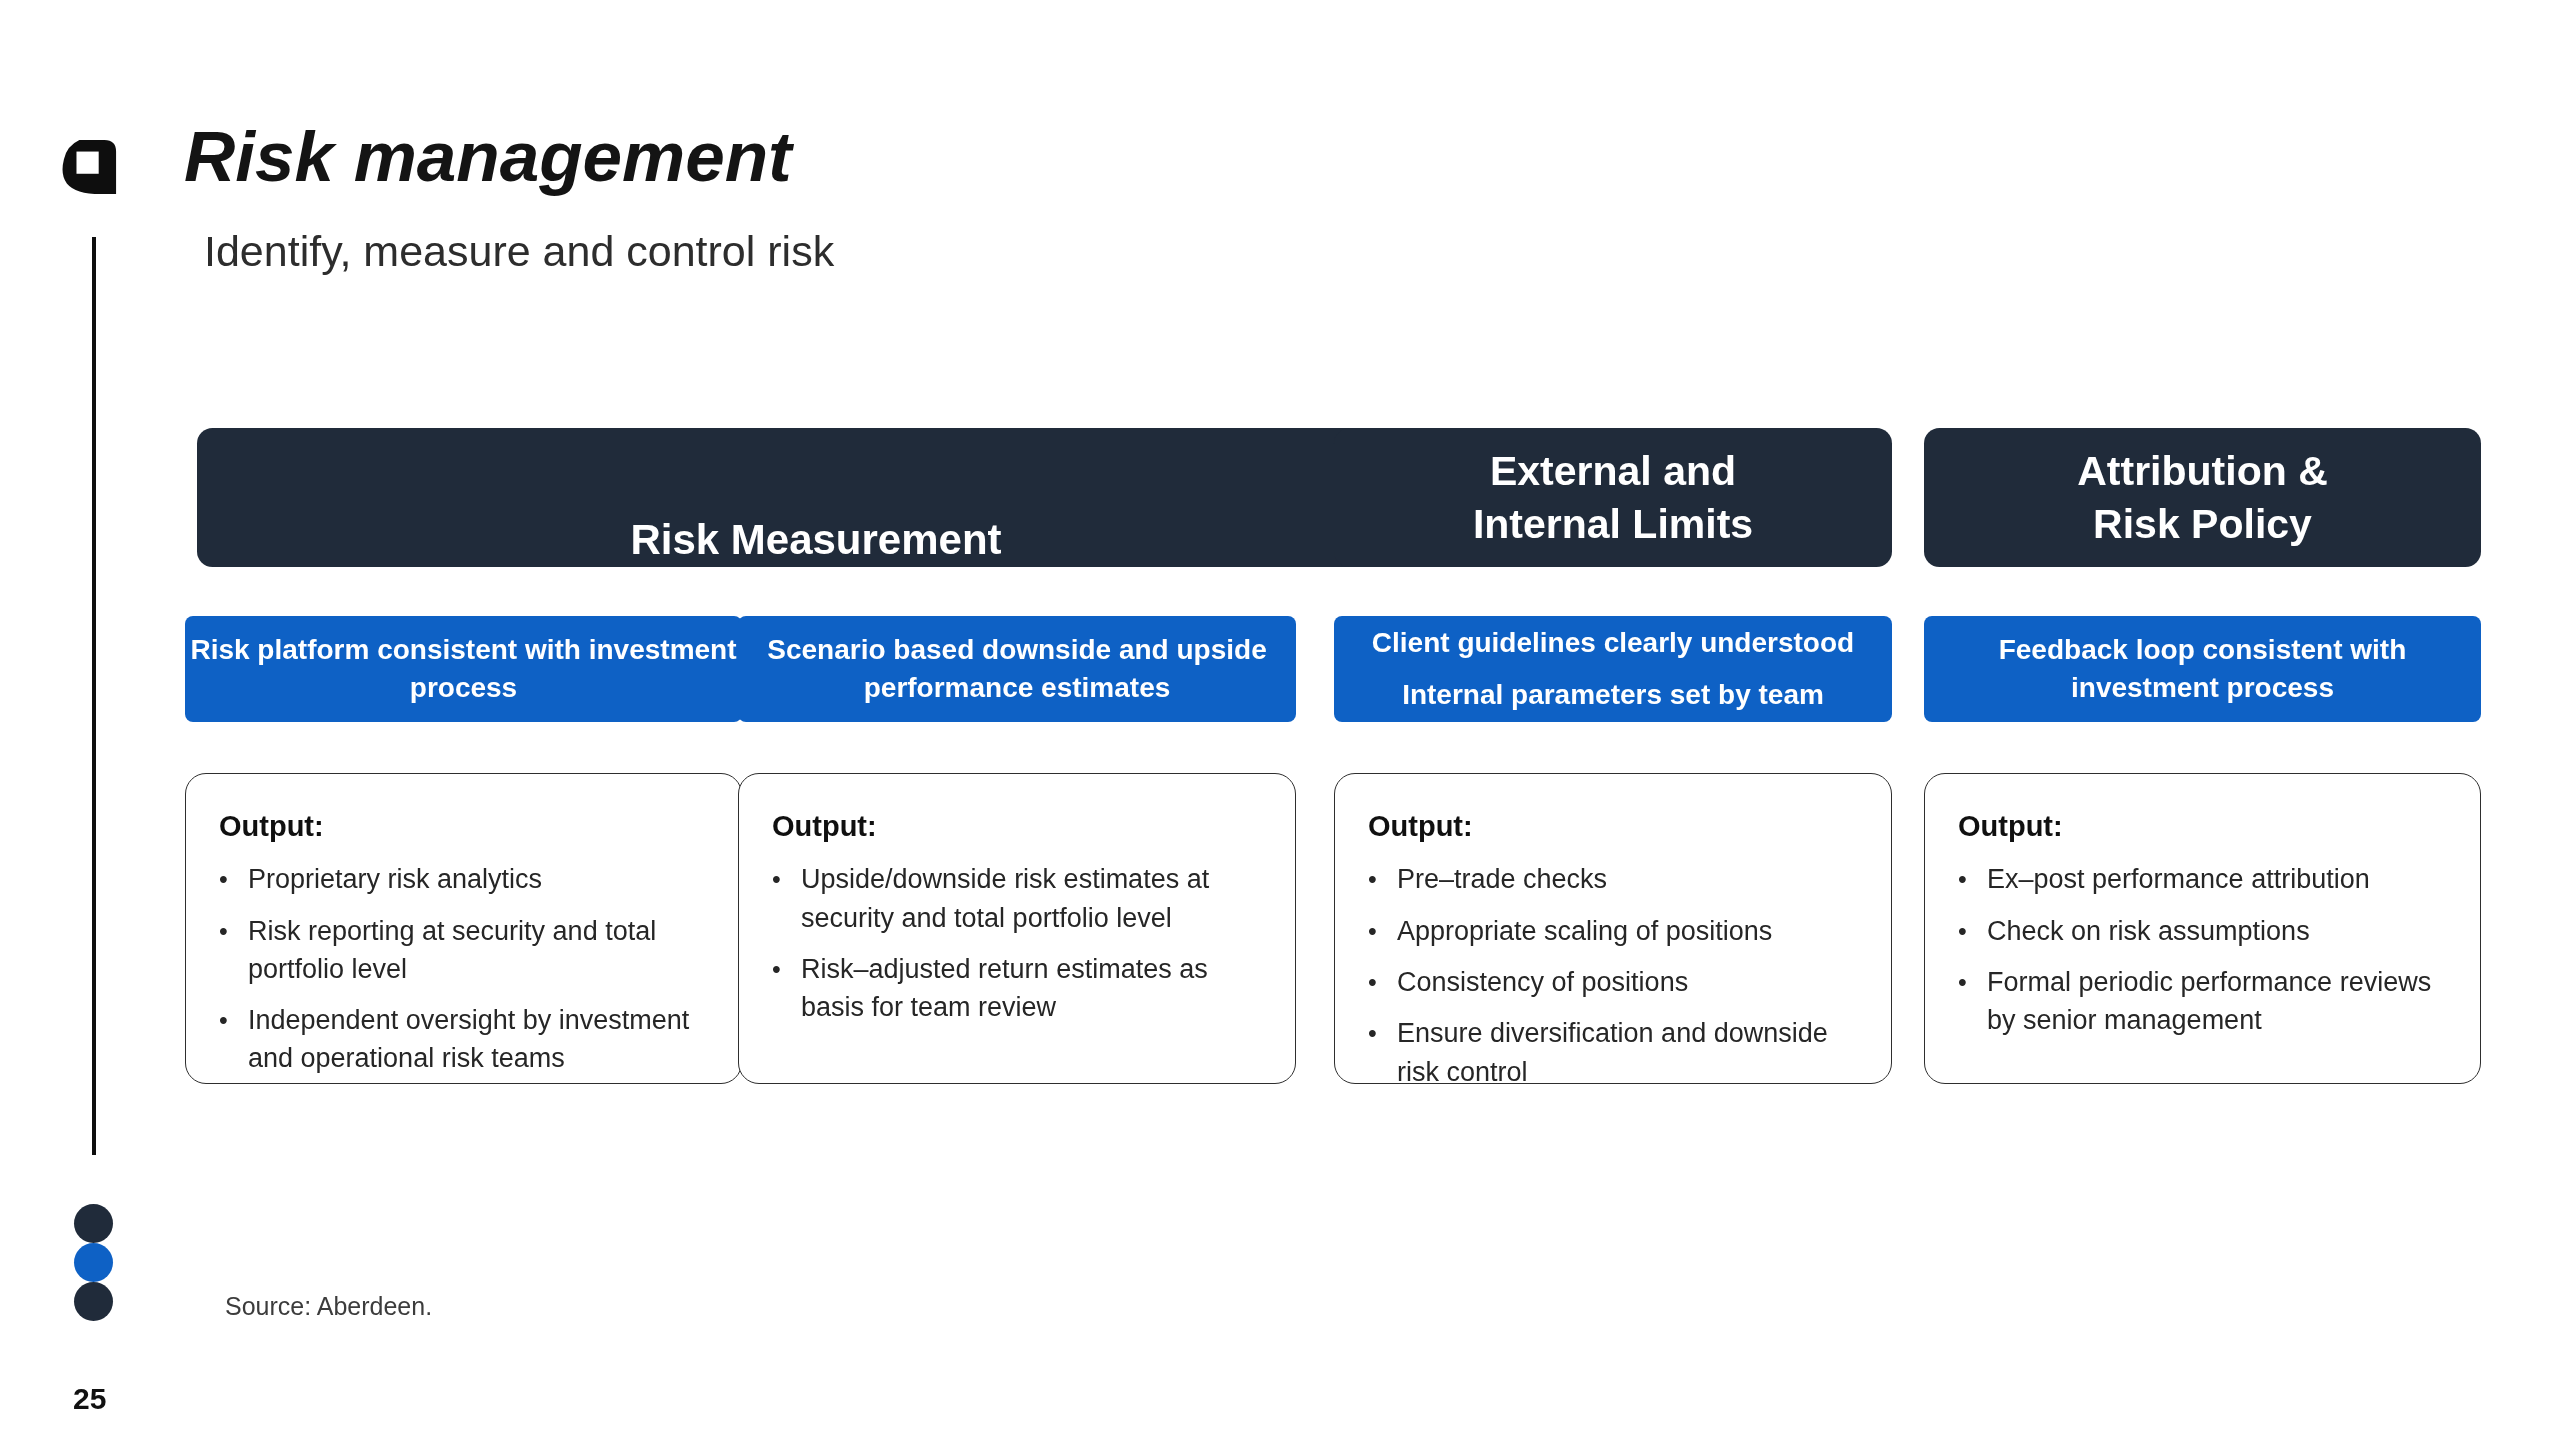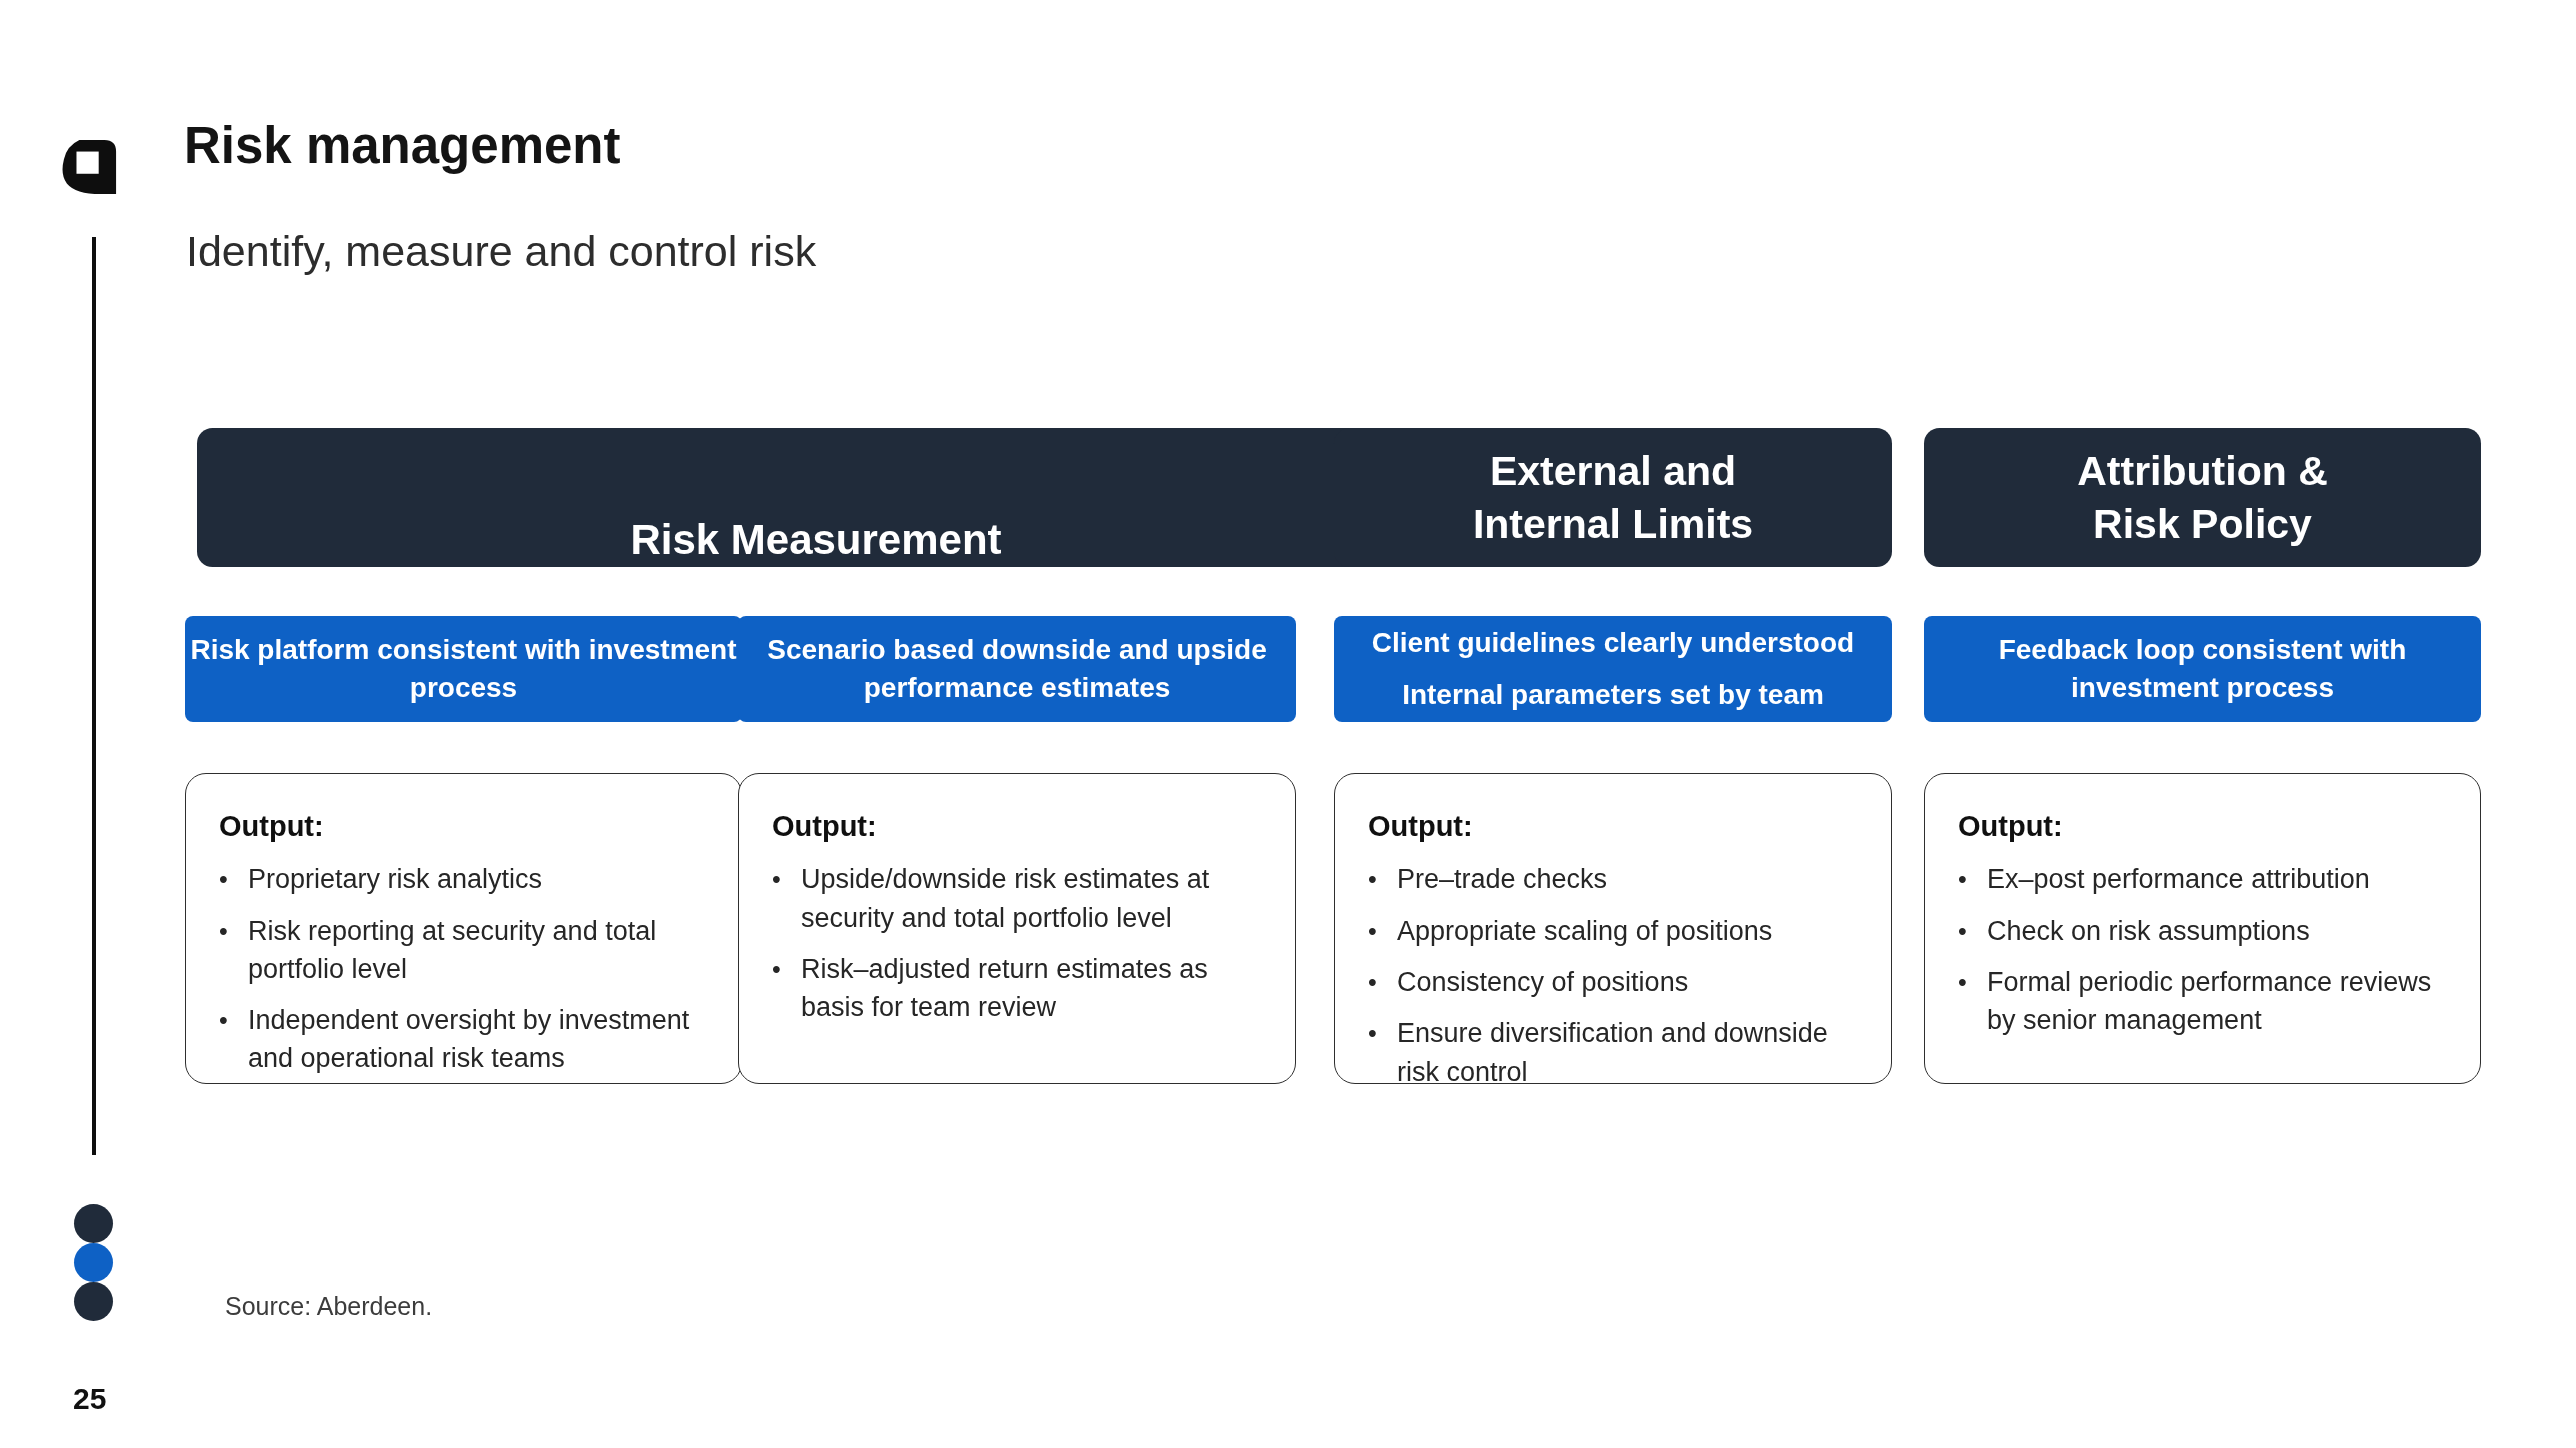--- a/index.html
+++ b/index.html
@@ -8,25 +8,25 @@
     width:2576px;height:1449px;
     background:#ffffff;
     font-family:"Liberation Sans", sans-serif;
     overflow:hidden;
     --navy:#202b3a;
     --blue:#0e61c5;
   }
   .logo{position:absolute;left:62px;top:138px;width:56px;height:58px;}
   .page-title{
     position:absolute;left:184px;top:118px;
-    font-size:51px;font-weight:700;color:#141414;
-    letter-spacing:0px;line-height:1.1;white-space:nowrap;
+    font-size:71px;font-weight:700;color:#141414;
+    letter-spacing:0px;line-height:1.1;white-space:nowrap;font-style:italic;
   }
   .page-subtitle{
-    position:absolute;left:186px;top:224px;
+    position:absolute;left:204px;top:224px;
     font-size:43px;font-weight:400;color:#2d2d2d;
     line-height:1.3;white-space:nowrap;
   }
   .vline{
     position:absolute;left:92px;top:237px;
     width:3.9px;height:918px;background:#0e0e0e;
   }
   .stage{
     position:absolute;top:428px;height:139px;
     background:var(--navy);border-radius:15.5px;

